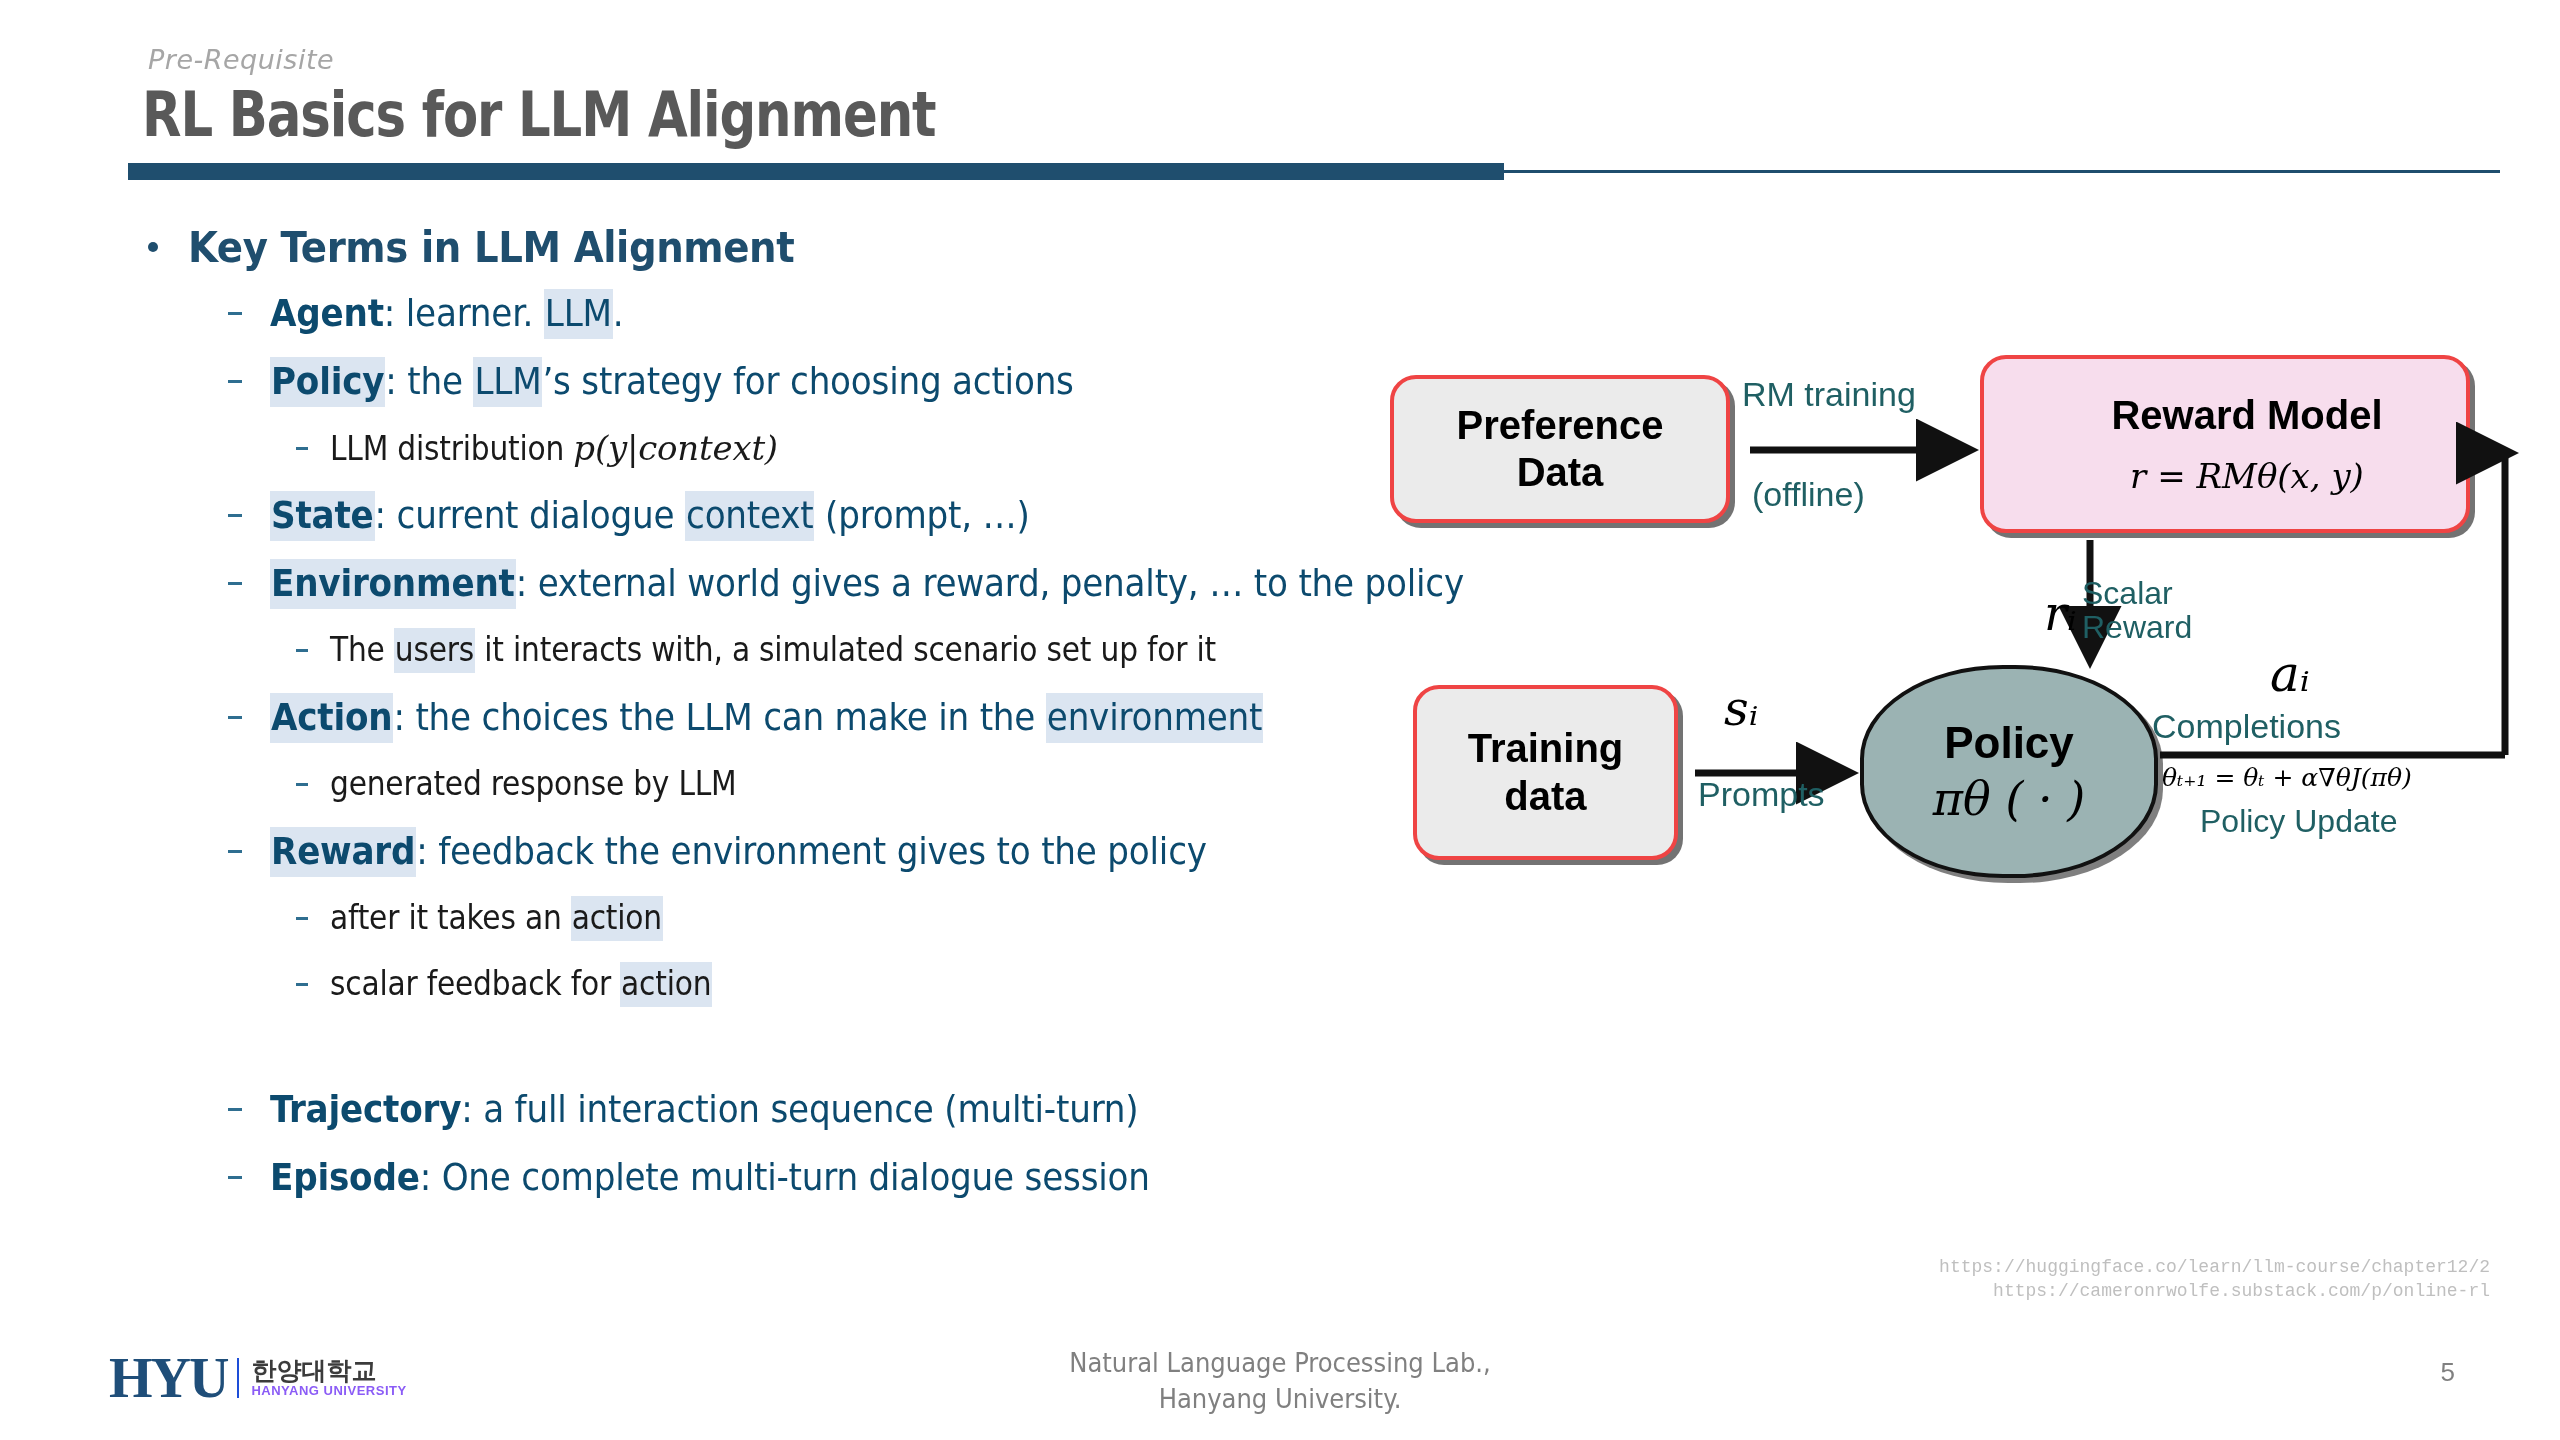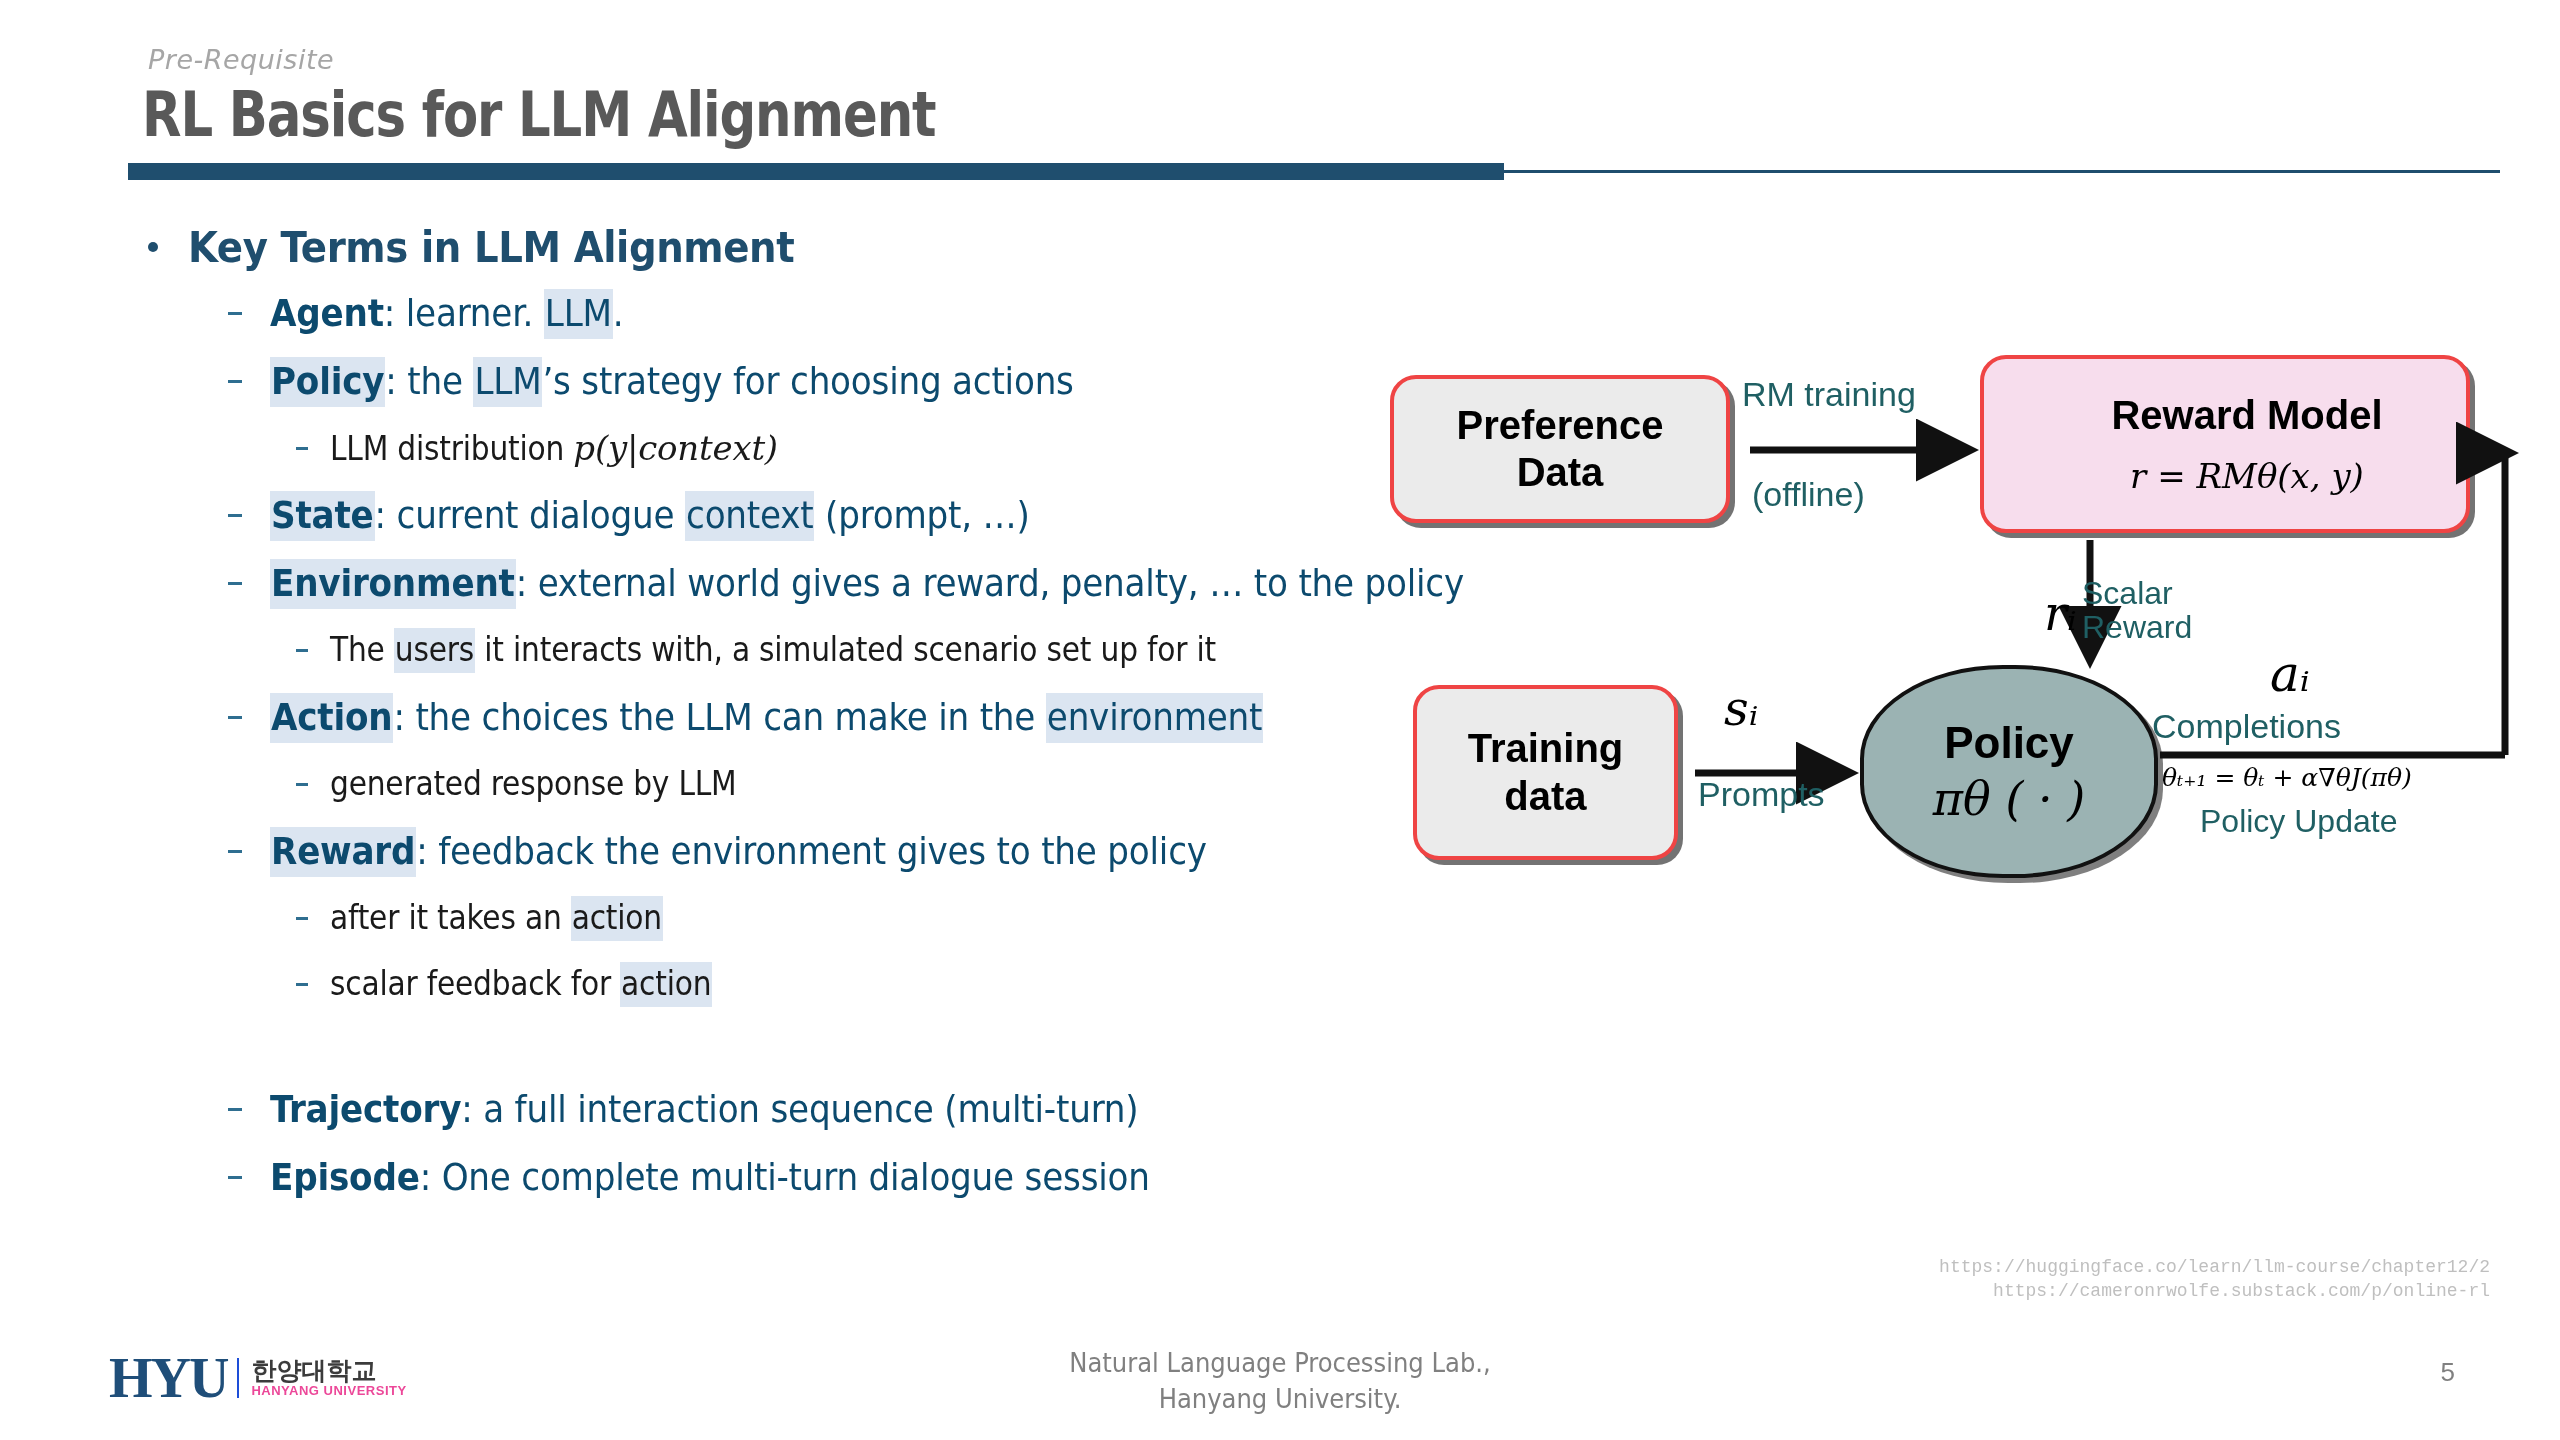--- a/index.html
+++ b/index.html
@@ -281,21 +281,21 @@
     letter-spacing: -2px;
     line-height: 1;
   }
   #hyu-ko-wrap {
     border-left: 2px solid #1d4ed8;
     margin-left: 10px;
     padding-left: 12px;
     line-height: 1.05;
   }
   #hyu-ko { font-family: "DejaVu Sans", sans-serif; font-size: 25px; color: #3b3b3b; font-weight: bold; }
-  #hyu-en { font-family: "Liberation Sans", sans-serif; font-size: 13px; color: #ec4899; font-weight: bold; letter-spacing: 0.5px; text-align: right; }
+  #hyu-en { font-family: "Liberation Sans", sans-serif; font-size: 13px; color: #8b5cf6; font-weight: bold; letter-spacing: 0.5px; text-align: right; }
 </style>
 </head>
 <body>
 
 <div id="slide-header">
   <div id="pre-title">Pre-Requisite</div>
   <div id="page-title">RL Basics for LLM Alignment</div>
   <div id="title-rule-thick"></div>
   <div id="title-rule-thin"></div>
 </div>

